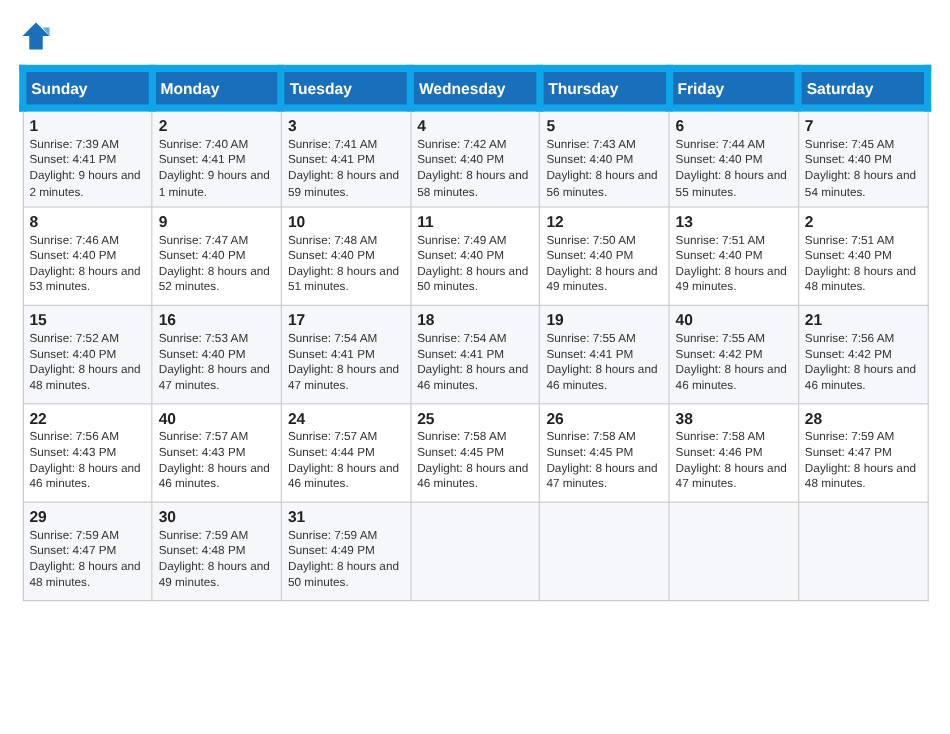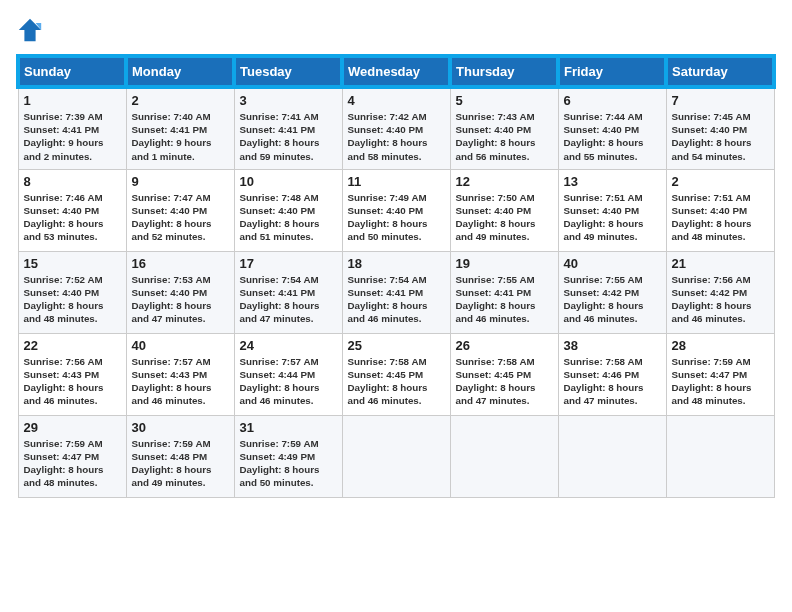--- a/index.html
+++ b/index.html
@@ -58,21 +58,21 @@
       border-collapse: collapse;
       font-size: 10.5px;
     }
     .calendar thead th {
       background: #1a6fba;
       color: #fff;
       padding: 6px 4px;
       text-align: left;
       font-size: 13px;
       font-weight: bold;
-      border: 4px solid #0ea5e9;
+      border: 6px solid #0ea5e9;
     }
     .calendar tbody td {
       border: 1px solid #ccc;
       vertical-align: top;
       padding: 4px 5px;
       width: calc(100% / 7);
       height: 82px;
     }
     .calendar tbody tr:nth-child(odd) td {
       background: #f5f7fa;
@@ -84,21 +84,20 @@
       font-size: 13px;
       font-weight: bold;
       color: #222;
       display: block;
       margin-bottom: 2px;
     }
     .day-detail {
       font-size: 9.8px;
       color: #333;
       line-height: 1.35;
-      font-weight: bold;
     }
     .empty-cell {
       background: #f5f7fa !important;
     }
   </style>
 </head>
 <body>
 
 <div class="page">
   <div class="header">

